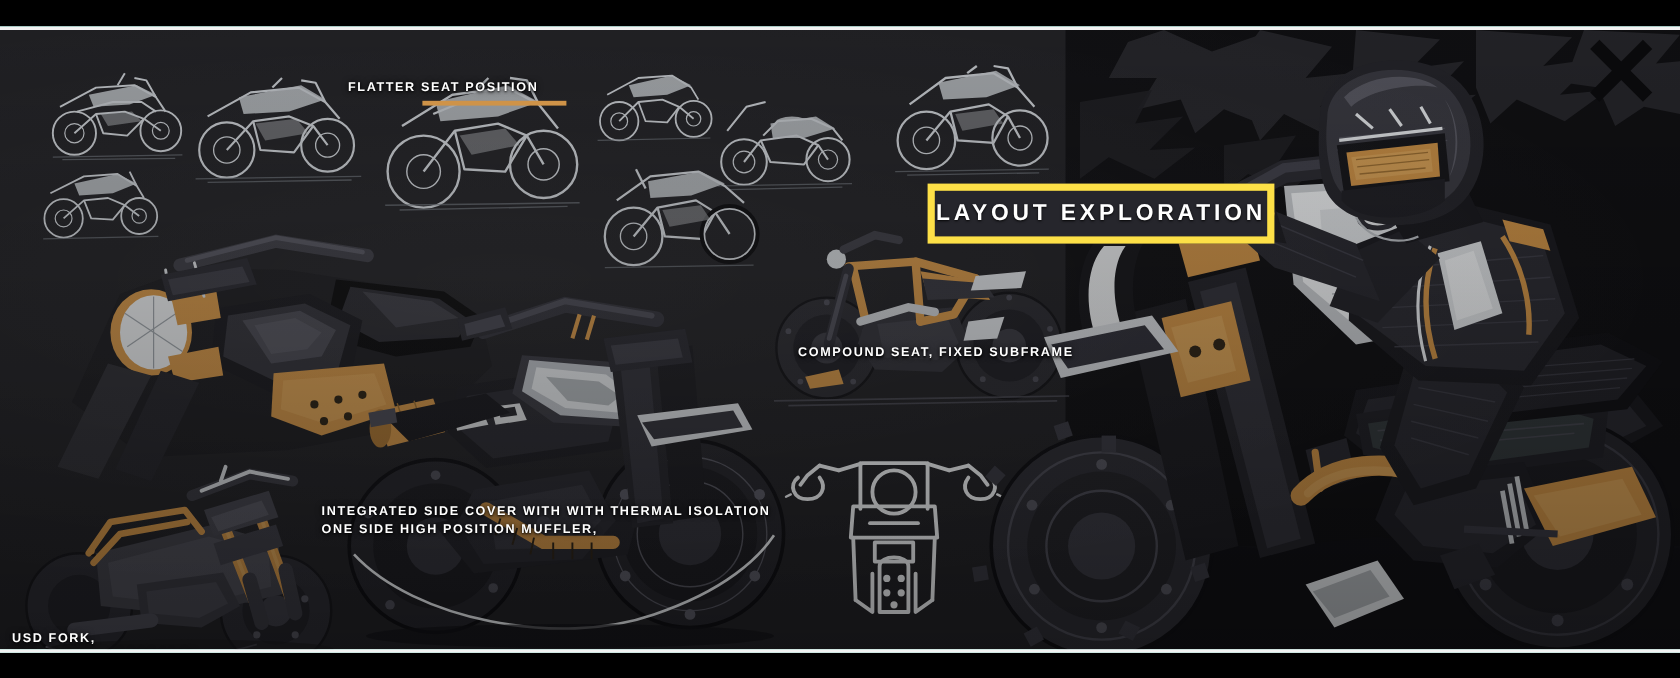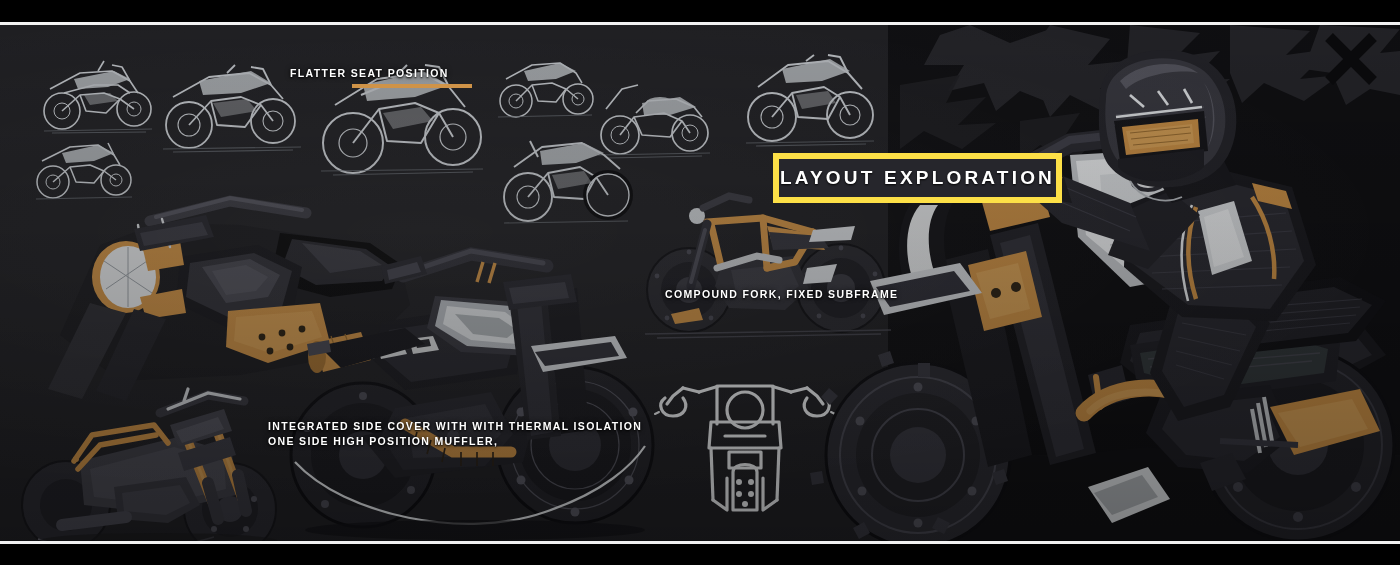--- a/index.html
+++ b/index.html
@@ -799,27 +799,31 @@
       </g>
     </svg>
 
     <div id="c-flatter-ul"></div>
     <div class="callout" id="c-flatter">FLATTER SEAT POSITION</div>
 
     <div id="titlePlate">
       <span>LAYOUT EXPLORATION</span>
     </div>
 
-    <div class="callout" id="c-compound">COMPOUND FORK, FIXED SUBFRAME</div>
+    <div class="callout" id="c-compound">COMPOUND SEAT, FIXED SUBFRAME</div>
 
     <div class="callout" id="c-muffler">
       <div>INTEGRATED SIDE COVER WITH WITH THERMAL ISOLATION</div>
       <div>ONE SIDE HIGH POSITION MUFFLER,</div>
     </div>
 
+    <div class="callout" id="c-usd">
+      <div>USD FORK,</div>
+      <div>REMOVABLE SUBFRAME</div>
+    </div>
 
     <div class="vign"></div>
   </div>
 
   <div id="closeX">
     <svg viewBox="0 0 62 62">
       <g stroke="#0a0a0c" stroke-width="11" stroke-linecap="butt">
         <path d="M9,9 L53,53"></path>
           <path d="M53,9 L9,53"></path>
       </g>

